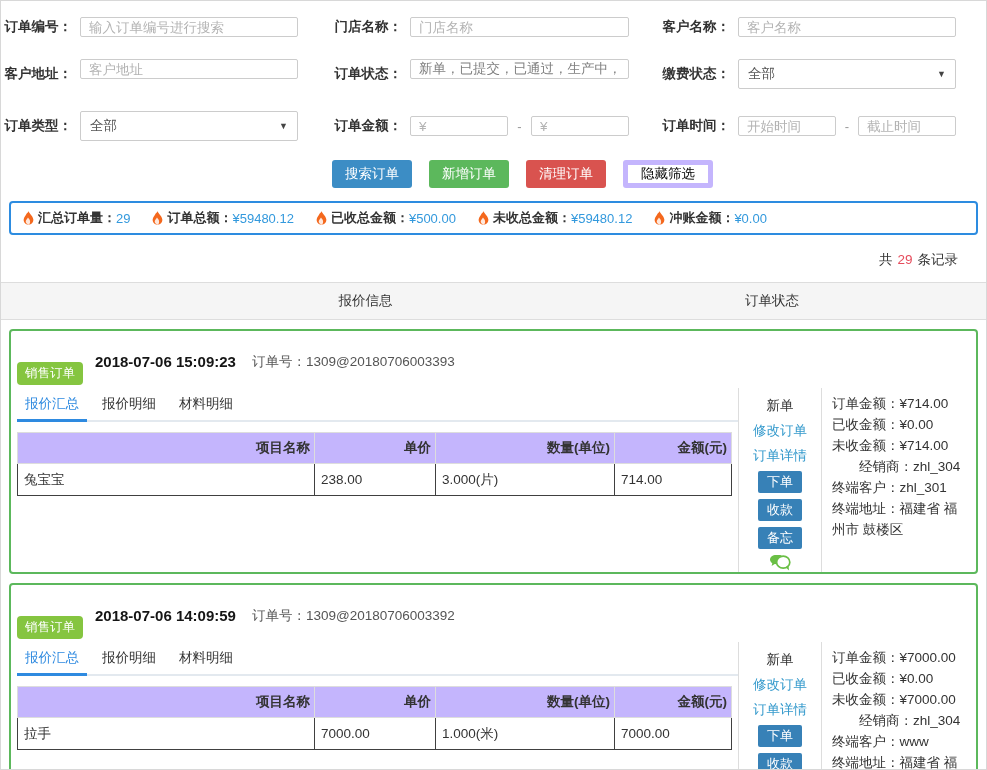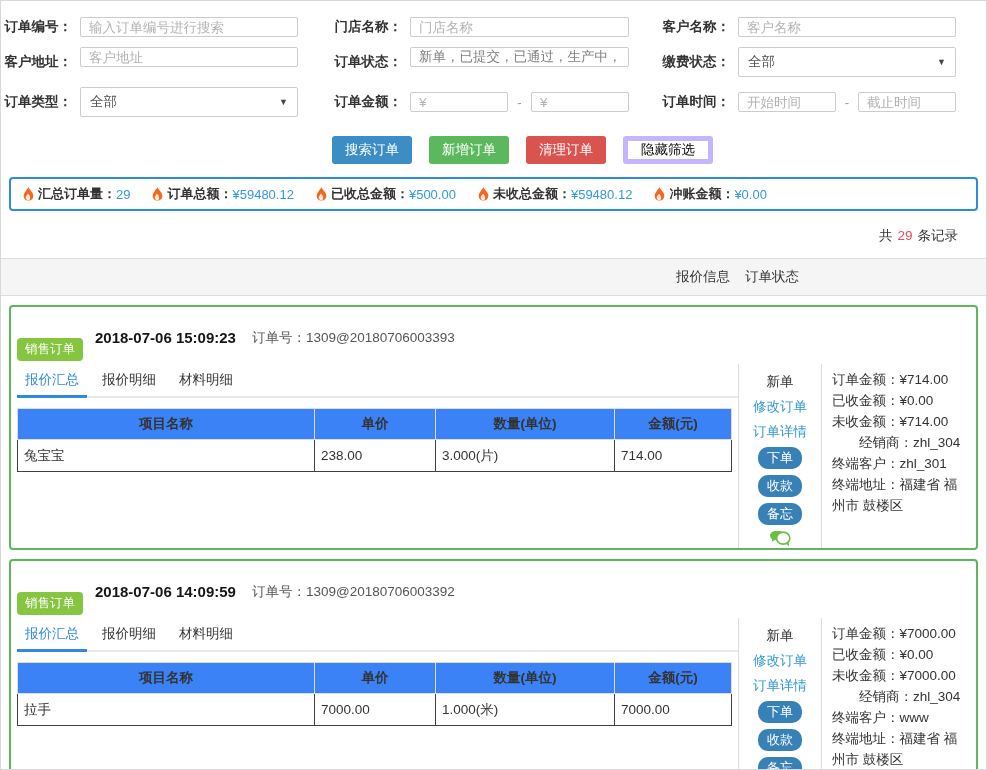--- a/index.html
+++ b/index.html
@@ -1,21 +1,21 @@
 <!DOCTYPE html>
 <html><head>
 <meta charset="utf-8">
 <style>
   * { box-sizing: border-box; }
   html,body { margin:0; padding:0; background:#fff; }
   body { font-family:"Liberation Sans","DejaVu Sans",sans-serif; }
   .page { width:987px; height:770px; border:1px solid #d8d8d8; background:#fff; overflow:hidden; }
 
   
-  .filter { display:grid; grid-template-columns:71px 218px 112px 219px 109px 218px; row-gap:10px; padding:16px 0 0 8px; }
+  .filter { display:grid; grid-template-columns:71px 218px 112px 219px 109px 218px; row-gap:22px; padding:16px 0 0 8px; }
   .flabel { display:flex; align-items:center; justify-content:flex-end; padding-right:8px; font-weight:bold; font-size:13.5px; color:#333; white-space:nowrap; }
   .tinput { width:100%; height:20px; border:1px solid #ccc; border-radius:2px; padding:0 8px; font-size:13.5px; color:#808080; outline:none; font-family:inherit; }
   .tinput::placeholder { color:#b3b3b3; }
   .sel { height:30px; border:1px solid #ccc; border-radius:2px; display:flex; align-items:center; justify-content:space-between; padding:0 9px; font-size:13.5px; color:#555; cursor:pointer; background:#fff; }
   .caret { font-size:9px; color:#444; }
   .range { display:flex; align-items:center; justify-content:space-between; }
   .range .tinput { width:98px; }
   .sep { color:#999; font-size:13px; }
 
   
@@ -32,43 +32,43 @@
   .sum-item svg { margin-right:4px; }
   .sum-label { font-weight:bold; color:#333; }
   .sum-value { color:#3399dd; }
 
   
   .record-line { margin-top:16px; text-align:right; padding-right:28px; font-size:13.5px; color:#333; }
   .record-count { color:#e64c5c; margin:0 5px; }
 
   
   .list-header { margin-top:13px; height:38px; background:#f5f5f5; border-top:1px solid #ddd; border-bottom:1px solid #ddd; display:flex; align-items:center; font-size:13.5px; color:#333; }
-  .lh-quote { width:729px; text-align:right; }
+  .lh-quote { width:729px; text-align:center; }
   .lh-status { width:84px; text-align:center; }
   .lh-info { flex:1; text-align:center; }
 
   
   .card { margin:9px 8px 0; border:2px solid #5cb85c; border-radius:4px; background:#fff; }
   .card-header { display:flex; align-items:center; padding:7px 6px 3px; }
   .badge { background:#85c540; color:#fff; font-size:12.5px; padding:3px 8px; border-radius:4px;margin-top:24px; }
   .datetime { font-weight:bold; font-size:15px; color:#151515; margin-left:12px; }
   .order-no { font-size:13.5px; color:#555; margin-left:16px; }
   .card-body { display:flex; align-items:stretch; min-height:171px; }
   .quote-area { width:727px; padding-left:6px; flex-shrink:0; }
   .tabs { display:flex; gap:7px; border-bottom:2px solid #e3e9ef; margin-top:2px; }
   .tab { padding:5px 8px 7px; font-size:13.5px; color:#333; cursor:pointer; position:relative; white-space:nowrap; }
   .tab.active { color:#2e8ae0; }
   .tab.active::after { content:""; position:absolute; left:0; right:0; bottom:-2px; height:3px; background:#2e8ae0; }
   .qtable { border-collapse:collapse; margin-top:10px; width:714px; font-size:13.5px; table-layout:fixed; }
-  .qtable th { background:#3b82f6; border:1px solid #ddd; height:31px; font-weight:bold; color:#333; text-align:center; padding:0 12px; }
+  .qtable th { background:#c4b5fd; border:1px solid #ddd; height:31px; font-weight:bold; color:#333; text-align:right; padding:0 4px; }
   .qtable td { border:1px solid #404040; height:32px; padding:0 6px; color:#333; text-align:left; }
   .status-col { width:84px; flex-shrink:0; border-left:1px solid #ddd; border-right:1px solid #ddd; display:flex; flex-direction:column; align-items:center; padding-top:9px; }
   .status-state { font-size:13.5px; color:#333; }
   .status-link { font-size:13.5px; color:#3399cc; margin-top:7px; cursor:pointer; }
-  .sbtn { margin-top:6px; background:#3781b7; color:#fff; font-size:13px; padding:2px 9px; border-radius:10px; border:none; cursor:pointer; font-family:inherit; }
+  .sbtn { margin-top:6px; background:#3781b7; color:#fff; font-size:13px; padding:2px 9px; border-radius:2px; border:none; cursor:pointer; font-family:inherit; }
   .chat { margin-top:5px; cursor:pointer; line-height:0; }
   .info-col { flex:1; padding:5px 8px 0 10px; font-size:13.5px; color:#333; line-height:21px; }
   .info-line.indent { padding-left:27px; }
 </style>
 </head>
 <body>
 
 <div class="page">
 
   <div class="filter">

